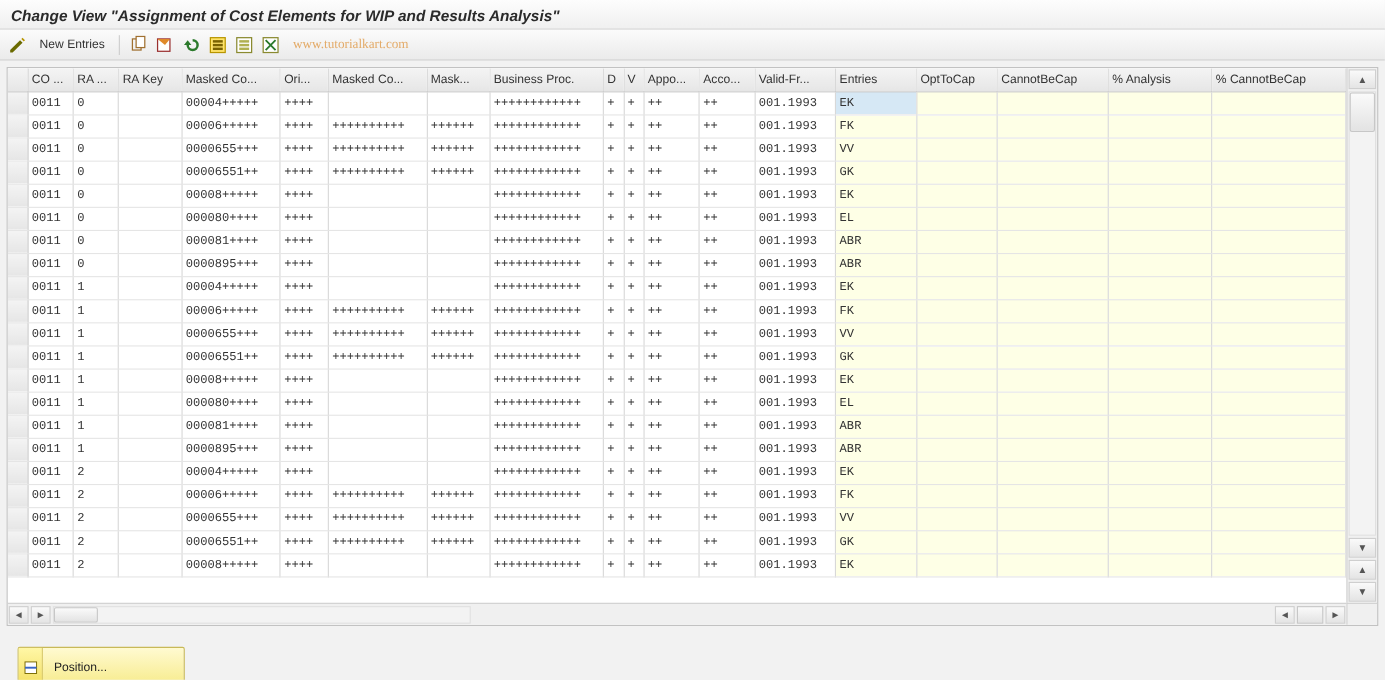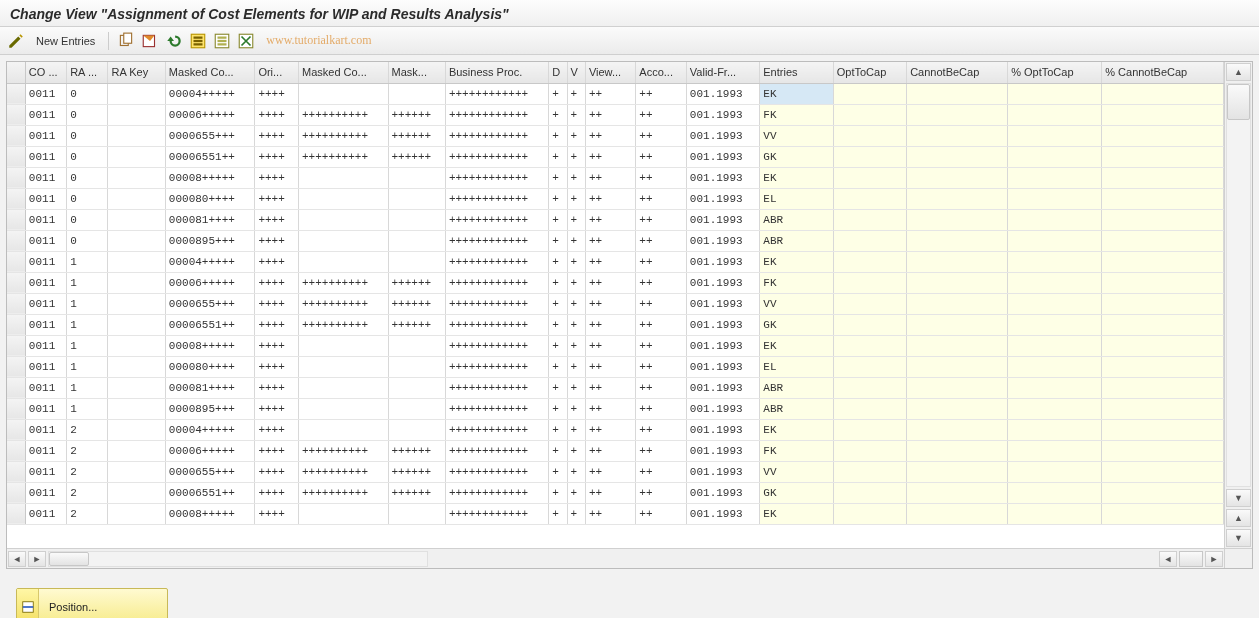--- a/index.html
+++ b/index.html
@@ -301,27 +301,27 @@
                 <th>CO ...</th>
                 <th>RA ...</th>
                 <th>RA Key</th>
                 <th>Masked Co...</th>
                 <th>Ori...</th>
                 <th>Masked Co...</th>
                 <th>Mask...</th>
                 <th>Business Proc.</th>
                 <th>D</th>
                 <th>V</th>
-                <th>View...</th>
+                <th>Appo...</th>
                 <th>Acco...</th>
                 <th>Valid-Fr...</th>
                 <th>Entries</th>
                 <th>OptToCap</th>
                 <th>CannotBeCap</th>
-                <th>% OptToCap</th>
+                <th>% Analysis</th>
                 <th>% CannotBeCap</th>
               </tr>
             </thead>
             <tbody>
               <tr>
                 <td class="rowhdr"></td>
                 <td>0011</td>
                 <td>0</td>
                 <td></td>
                 <td>00004+++++</td>

